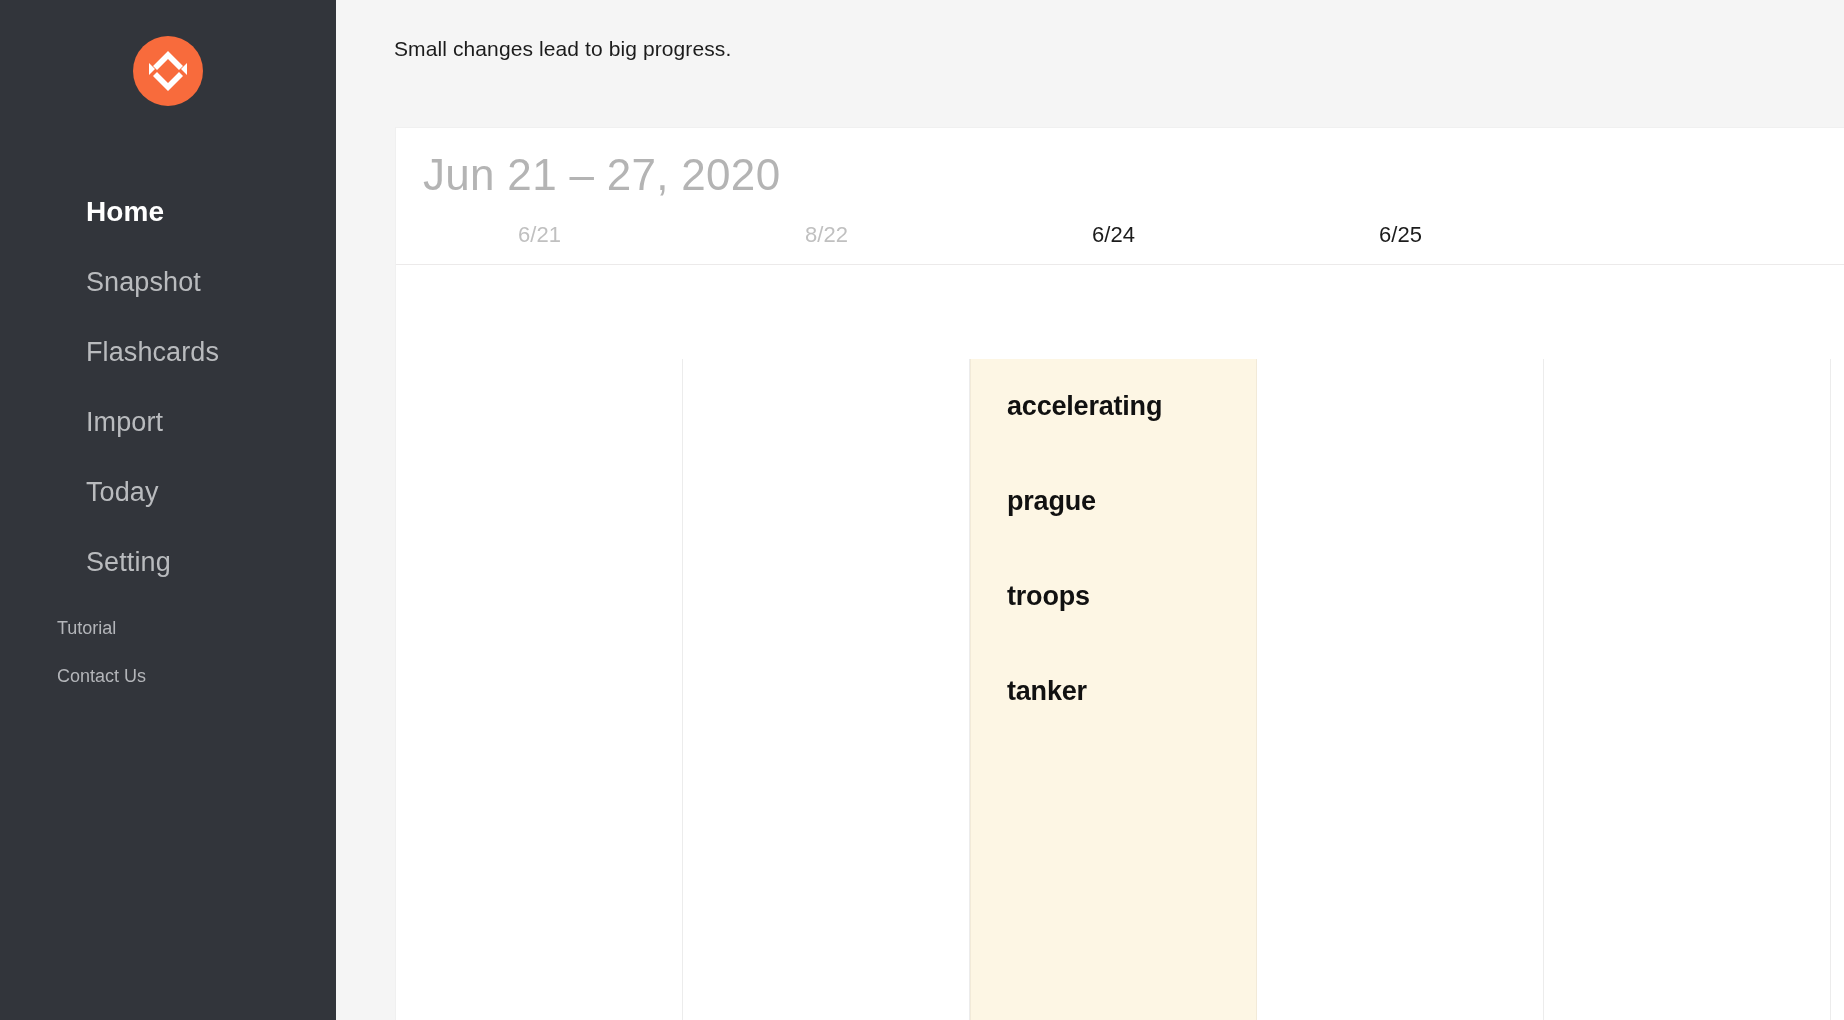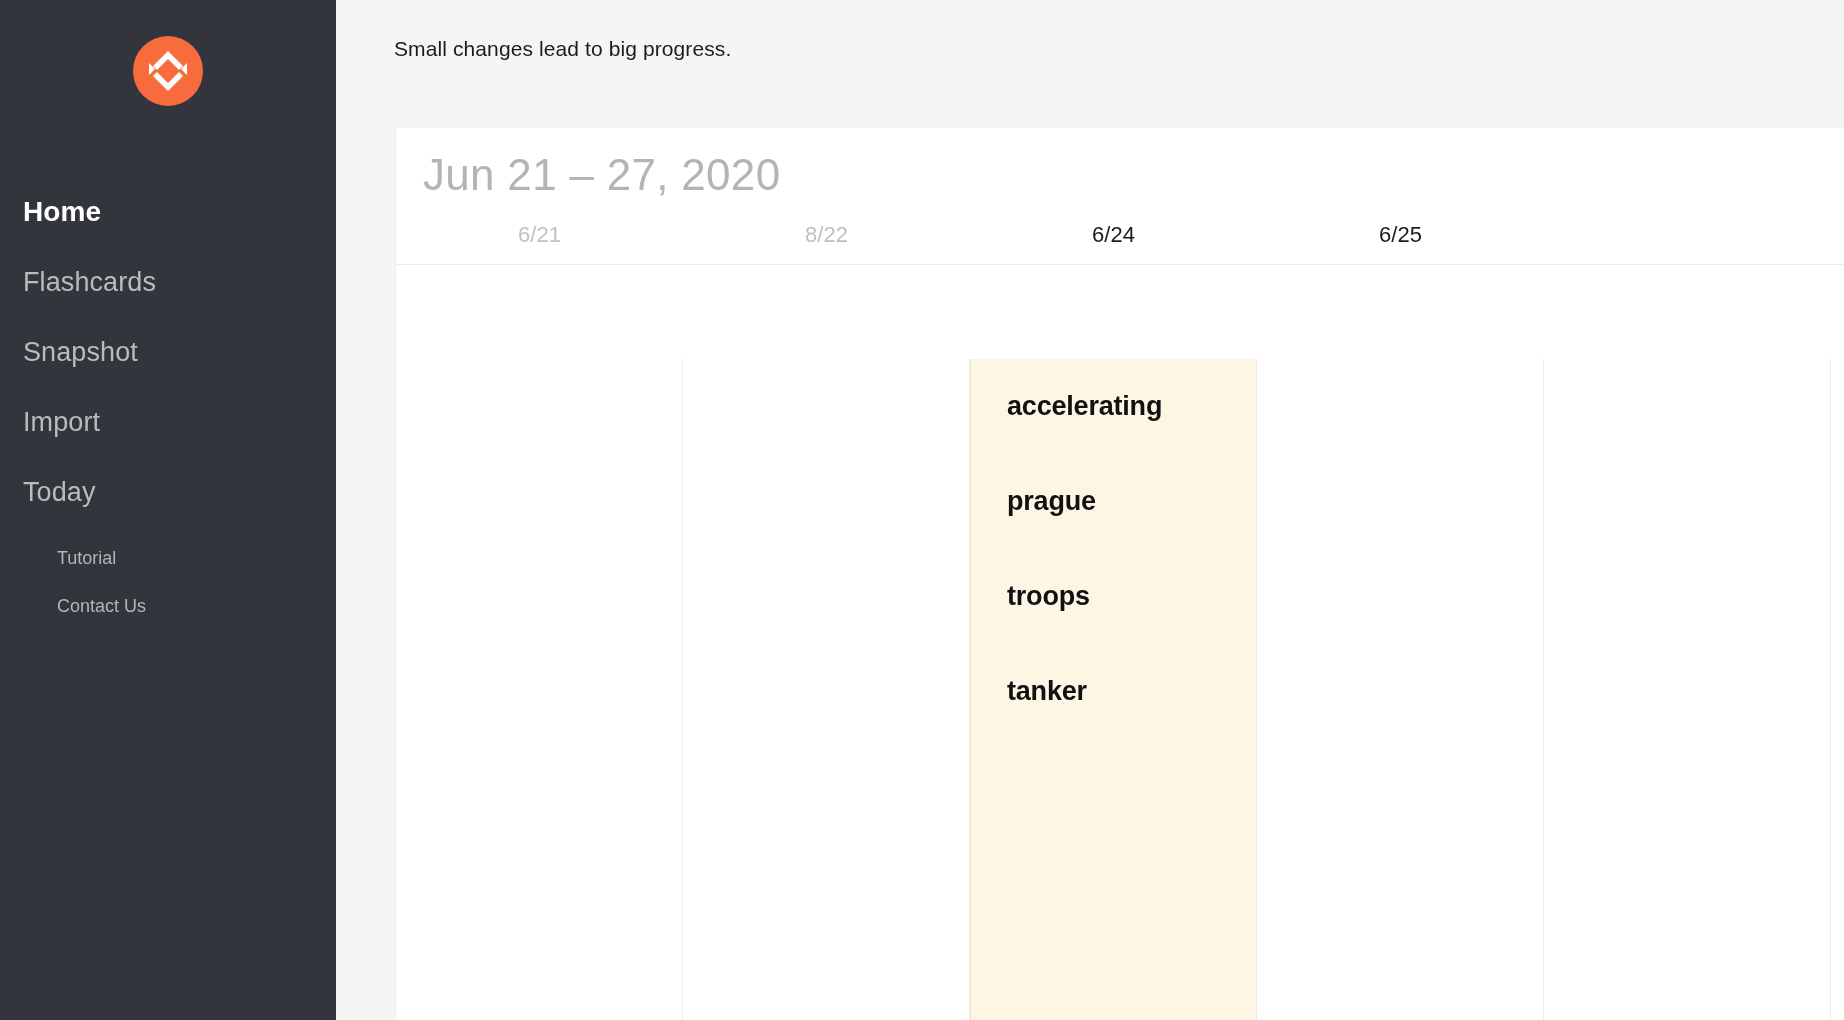--- a/index.html
+++ b/index.html
@@ -38,21 +38,21 @@
     border-radius: 50%;
     background: #f86b3c;
     display: flex;
     align-items: center;
     justify-content: center;
   }
   .logo svg { display: block; }
 
   .nav {
     margin-top: 92px;
-    padding-left: 23px;
+    padding-left: 86px;
   }
   .nav-item {
     display: block;
     color: #b9bbbe;
     font-size: 27px;
     font-weight: 400;
     line-height: 1;
     margin-bottom: 43px;
     letter-spacing: 0.1px;
     cursor: pointer;
@@ -195,24 +195,25 @@
             <path d="M10 21 L16 27 L10 33 Z" fill="#ffffff"></path>
             <path d="M48 21 L42 27 L48 33 Z" fill="#ffffff"></path>
             <path d="M29 18 L40 29 L29 40 L18 29 Z" fill="#f86b3c"></path>
           </svg>
         </span>
       </div>
     </div>
 
     <nav class="nav">
       <span class="nav-item active">Home</span>
+      <span class="nav-item">Snapshot</span>
       <span class="nav-item">Flashcards</span>
-      <span class="nav-item">Snapshot</span>
       <span class="nav-item">Import</span>
       <span class="nav-item">Today</span>
+      <span class="nav-item">Setting</span>
     </nav>
 
     <div class="nav-sub">
       <span class="nav-subitem">Tutorial</span>
       <span class="nav-subitem">Contact Us</span>
     </div>
   </aside>
 
   <section class="main">
 

